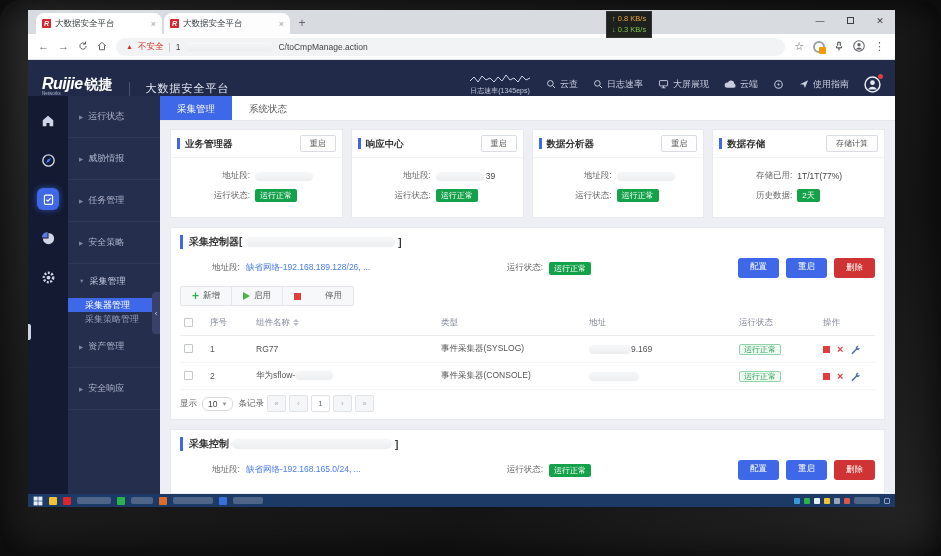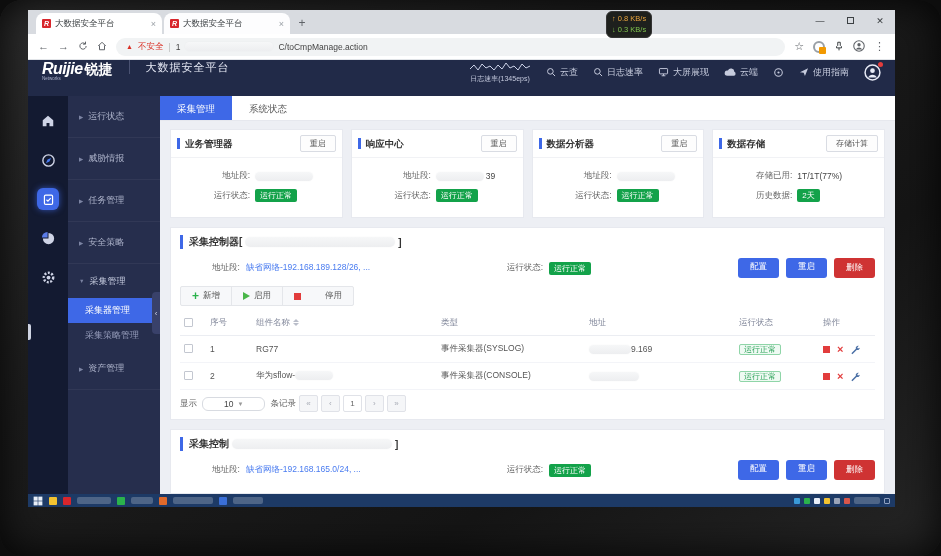--- a/index.html
+++ b/index.html
@@ -13,34 +13,34 @@
   
   .tabstrip { height:24px; background:#d8dbe0; display:flex; align-items:flex-end; padding-left:8px; position:relative; }
   .btab { width:126px; height:21px; background:#fff; border-radius:8px 8px 0 0; display:flex; align-items:center; gap:4px; padding:0 6px; font-size:8.5px; color:#3c4043; margin-right:2px; }
   .btab .fav { width:9px; height:9px; background:#d8262c; color:#fff; font-size:7px; font-weight:bold; line-height:9px; text-align:center; border-radius:1px; flex:none; font-style:italic;}
   .btab .ttl { flex:1; white-space:nowrap; overflow:hidden; }
   .btab .x { color:#9aa0a6; font-size:9px; }
   .newtab { width:20px; text-align:center; color:#5f6368; font-size:12px; line-height:22px; }
   .wctrls { position:absolute; right:0; top:0; height:24px; display:flex; }
   .wc { width:30px; text-align:center; line-height:22px; color:#3c4043; font-size:9px; }
   .wc.max i { display:inline-block; width:7px; height:7px; border:1px solid #3c4043; }
-  .netbox { position:absolute; left:578px; top:1px; z-index:6; background:rgba(18,20,16,.94); border:1px solid #333; padding:1px 5px; font-size:7.5px; line-height:1.5; border-radius:6px; }
+  .netbox { position:absolute; left:578px; top:1px; z-index:6; background:rgba(18,20,16,.94); border:1px solid #333; padding:1px 5px; font-size:7.5px; line-height:1.5; border-radius:0; }
   .net-up { color:#e8a33d; } .net-down { color:#7ec14d; }
 
   .addrbar { height:26px; background:#fff; display:flex; align-items:center; padding:0 10px; gap:9px; border-bottom:1px solid #e1e4e8; }
   .nico { color:#5f6368; font-size:11px; line-height:1; }
   .omnibox { flex:1; height:18px; background:#f1f3f4; border-radius:9px; display:flex; align-items:center; padding:0 10px; gap:5px; font-size:8.5px; color:#444; }
   .warn { color:#d93025; font-size:7px; } .warn-t { color:#d93025; }
   .sep-v { color:#bbb; }
   .ext-ic { position:relative; width:12px; height:12px; border:2px solid #9aa0a6; border-radius:50%; }
   .ext-ic i { position:absolute; right:-3px; bottom:-3px; width:7px; height:7px; background:#f29900; border-radius:1px; }
   .redact { display:inline-block; height:9px; border-radius:5px; background:linear-gradient(#f6f7f8,#edeef0); box-shadow:0 0 2px rgba(0,0,0,.04); vertical-align:middle; }
 
   
-  .apphead { height:36px; background:#212a48; display:flex; align-items:flex-start; padding:0 14px; gap:10px; }
+  .apphead { height:36px; background:#212a48; display:flex; align-items:flex-end; padding:0 14px; gap:10px; }
   .brand { display:flex; align-items:baseline; gap:2px; }
   .brand-en { color:#fff; font-size:16px; font-weight:900; font-style:italic; letter-spacing:-.5px; }
   .brand-sub { color:#aeb4cc; font-size:4.5px; display:block; margin-top:-2px; }
   .brand-cn { color:#fff; font-size:14px; font-weight:800; }
   .hd-div { width:1px; height:14px; background:#4a5272; margin:0 6px; }
   .hd-product { color:#e8ebf7; font-size:11px; letter-spacing:1px; }
   .hd-right { margin-left:auto; display:flex; align-items:center; gap:15px; }
   .lograte { display:flex; flex-direction:column; align-items:center; }
   .lograte .lbl { font-size:7px; color:#c4c9dd; margin-top:1px; }
   .hd-item { display:flex; align-items:center; gap:4px; font-size:9px; color:#c6cbdd; }
@@ -52,21 +52,21 @@
   .appbody { position:absolute; top:86px; left:0; right:0; bottom:13px; display:flex; }
   .rail { width:40px; background:#131a31; display:flex; flex-direction:column; align-items:center; padding-top:14px; gap:17px; position:relative; }
   .rail-ic { width:22px; height:22px; display:flex; align-items:center; justify-content:center; }
   .rail-ic.active { background:#3e68e7; border-radius:6px; box-shadow:0 0 6px rgba(62,104,231,.7); }
   .rail-handle { position:absolute; left:0; top:228px; width:3px; height:16px; background:#cfd4e2; border-radius:0 2px 2px 0; }
 
   .menu { width:92px; background:#262e4d; position:relative; font-size:9px; }
   .m-item { height:42px; display:flex; align-items:center; padding-left:11px; gap:5px; color:#aeb4cb; border-bottom:1px solid rgba(255,255,255,.05); }
   .m-item.open { height:34px; border-bottom:none; color:#c6ccdf; }
   .arr { font-size:5.5px; color:#7c84a3; }
-  .m-sub { height:25px; display:flex; align-items:center; padding-left:17px; color:#969dbb; }
+  .m-sub { height:14px; display:flex; align-items:center; padding-left:17px; color:#969dbb; }
   .m-sub.active { background:#3e68e7; color:#fff; }
   .collapser { position:absolute; right:0; top:196px; width:8px; height:42px; background:#39416a; border-radius:4px 0 0 4px; color:#cdd2e6; font-size:8px; display:flex; align-items:center; justify-content:center; }
 
   .content { flex:1; background:#edeff4; display:flex; flex-direction:column; overflow:hidden; }
   .tabbar { height:25px; background:#fff; display:flex; border-bottom:1px solid #e6e8ee; flex:none; }
   .ctab { padding:0 17px; line-height:25px; font-size:9.5px; color:#555; }
   .ctab.active { background:#3e68e7; color:#fff; }
   .main { flex:1; padding:8px 10px 0; overflow:hidden; }
 
   
@@ -104,21 +104,21 @@
   .tbl th { text-align:left; font-weight:normal; color:#81879a; padding:6px 4px; border-bottom:1px solid #ebedf2; }
   .tbl td { color:#555; padding:7px 4px; border-bottom:1px solid #f3f4f8; }
   .cb { display:inline-block; width:9px; height:9px; border:1px solid #c3c7d0; border-radius:1px; background:#fff; }
   .sort { display:inline-flex; flex-direction:column; gap:1px; margin-left:3px; vertical-align:middle; }
   .sort i { width:0; height:0; border-left:3px solid transparent; border-right:3px solid transparent; }
   .sort .up { border-bottom:3px solid #b9bdc9; } .sort .dn { border-top:3px solid #b9bdc9; }
   .ops { display:flex; align-items:center; gap:7px; }
   .op-x { color:#e23c3c; font-weight:900; font-size:11px; line-height:8px; }
 
   .pager { display:flex; align-items:center; font-size:8.5px; color:#666; margin-top:5px; }
-  .size-box { display:inline-flex; align-items:center; gap:4px; border:1px solid #d8dbe1; background:#fff; border-radius:6px; padding:1px 21px; margin:0 5px; color:#444; }
+  .size-box { display:inline-flex; align-items:center; gap:4px; border:1px solid #d8dbe1; background:#fff; border-radius:6px; padding:1px 5px; margin:0 5px; color:#444; }
   .size-box .car { font-size:6px; color:#999; }
   .pg-info { flex:1; text-align:center; color:#777; }
   .pg-btn { display:inline-block; min-width:19px; text-align:center; line-height:15px; border:1px solid #e0e2e8; background:#f5f6f8; color:#a7abb5; border-radius:2px; margin-left:3px; font-size:8px; }
   .pg-btn.cur { color:#666; background:#fff; }
 
   
   .taskbar { position:absolute; left:0; right:0; bottom:0; height:13px; background:#1d3a66; display:flex; align-items:center; padding:0 5px; gap:6px; }
   .tb-ic { width:8px; height:8px; border-radius:1px; flex:none; }
   .tb-blob { height:7px; border-radius:2px; background:rgba(255,255,255,.22); }
   .tb-right { margin-left:auto; display:flex; align-items:center; gap:4px; }
@@ -320,20 +320,24 @@
           </div>
         <div class="m-item open">
             <span class="arr">▼</span>
             <span>采集管理</span>
           </div>
         <div class="m-sub active">采集器管理</div>
         <div class="m-sub">采集策略管理</div>
         <div class="m-item">
             <span class="arr">▶</span>
             <span>资产管理</span>
+          </div>
+        <div class="m-item">
+            <span class="arr">▶</span>
+            <span>安全响应</span>
           </div>
         <div class="collapser">‹</div>
       </div>
 
       <div class="content">
         <div class="tabbar">
           <div class="ctab active">采集管理</div>
           <div class="ctab">系统状态</div>
         </div>
 

